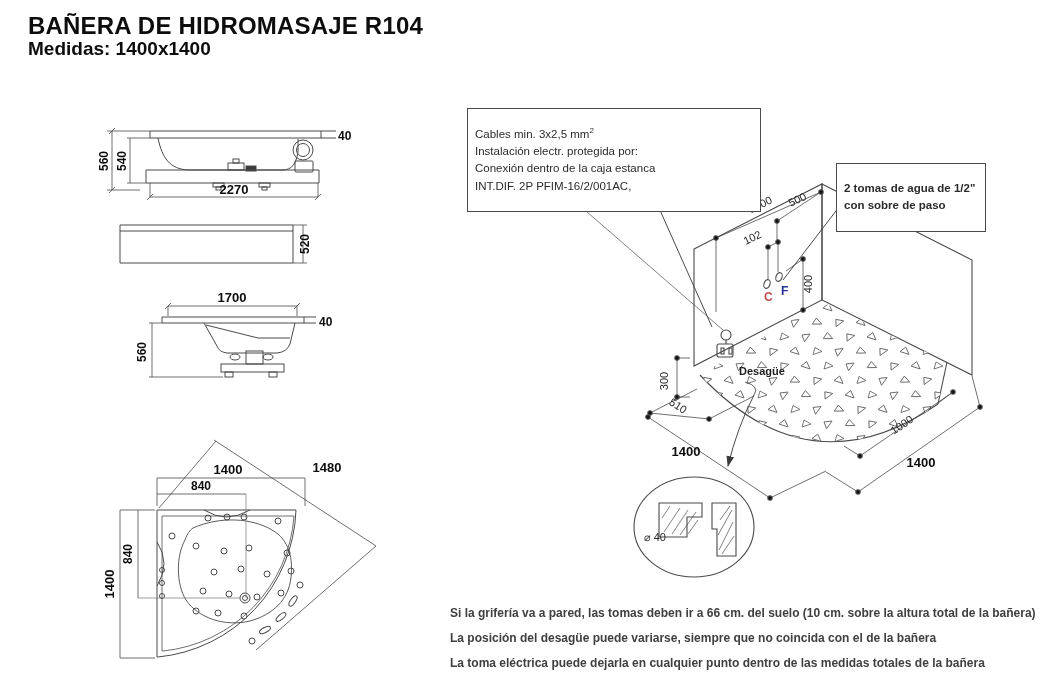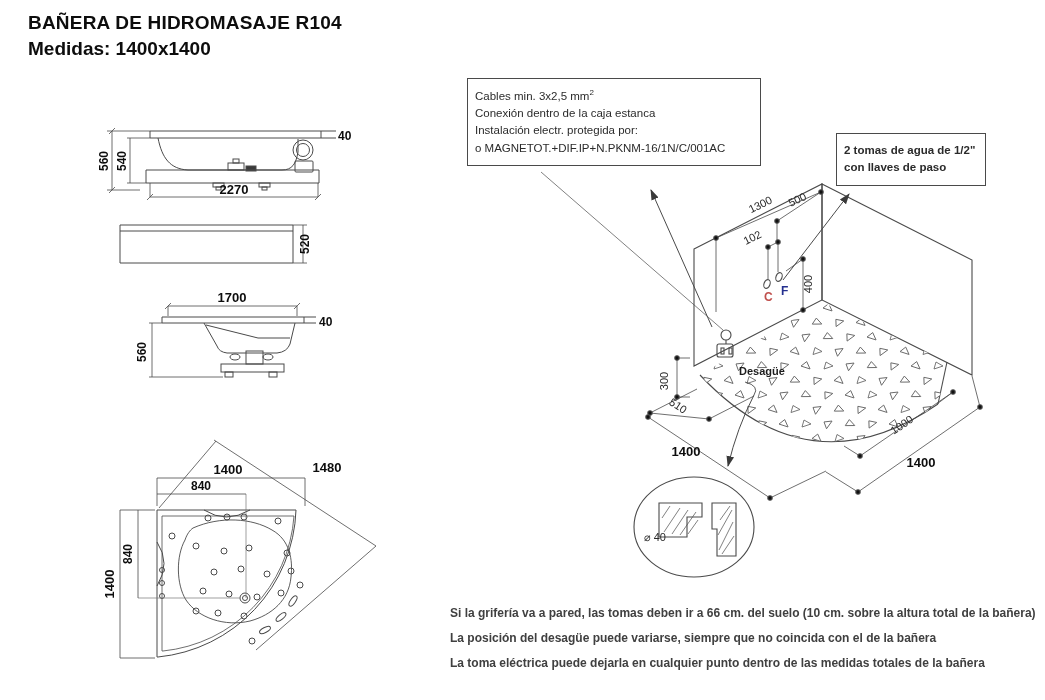--- a/index.html
+++ b/index.html
@@ -1,22 +1,22 @@
 <!DOCTYPE html>
 <html><head>
 <meta charset="utf-8">
 <style>
   html,body{margin:0;padding:0;background:#fff;}
   .page{position:relative;width:1045px;height:700px;background:#ffffff;overflow:hidden;
         font-family:"Liberation Sans",sans-serif;color:#111;}
-  .title{position:absolute;left:28px;top:12px;font-size:19px;font-weight:bold;letter-spacing:.2px;color:#0d0d0d;}
+  .title{position:absolute;left:28px;top:12px;font-size:24px;font-weight:bold;letter-spacing:.2px;color:#0d0d0d;}
   .subtitle{position:absolute;left:28px;top:38px;font-size:19px;font-weight:bold;color:#0d0d0d;}
   .note{position:absolute;font-size:12px;font-weight:bold;color:#404040;white-space:nowrap;}
   .infobox{position:absolute;border:1.4px solid #4a4a4a;background:#fff;color:#2b2b2b;
-           font-size:11.5px;line-height:1.5;padding:8px 7px;white-space:nowrap;}
+           font-size:11.5px;line-height:1.5;padding:16px 7px;white-space:nowrap;margin-top:30px;}
   .infobox sup{font-size:8px;}
   svg{position:absolute;left:0;top:0;}
   svg text{font-family:"Liberation Sans",sans-serif;}
   .dim{font-size:11px;fill:#2a2a2a;}
   .dimb{font-size:13px;font-weight:bold;fill:#0d0d0d;}
   .dimbl{font-size:12px;font-weight:bold;fill:#0d0d0d;}
   .lbl{font-size:11px;font-weight:bold;fill:#1c1c1c;}
 </style>
 </head>
 <body>
@@ -416,27 +416,27 @@
     <text class="dimb" x="686" y="456" text-anchor="middle">1400</text>
     <text class="dimb" x="921" y="467" text-anchor="middle">1400</text>
     <text class="lbl" x="762" y="375" text-anchor="middle">Desagüe</text>
     <text x="764" y="301" font-size="12" font-weight="bold" fill="#c0504d">C</text>
     <text x="781" y="295" font-size="12" font-weight="bold" fill="#24308f">F</text>
     <text class="dim" x="644" y="541">⌀ 40</text>
   </svg>
 
   <div class="infobox" style="left:467px;top:78px;width:278px;">
     <div><span>Cables min. 3x2,5 mm</span><sup>2</sup></div>
+    <div>Instalación electr. protegida por:</div>
     <div>Conexión dentro de la caja estanca</div>
-    <div>Instalación electr. protegida por:</div>
-    <div>o MAGNETOT.+DIF.IP+N.PKNM-16/1N/C/001AC</div>
+    <div>INT.DIF. 2P PFIM-16/2/001AC,</div>
   </div>
 
   <div class="infobox" style="left:836px;top:133px;width:134px;font-weight:bold;">
     <div>2 tomas de agua de 1/2"</div>
-    <div>con llaves de paso</div>
+    <div>con sobre de paso</div>
   </div>
 
   <div class="note" style="left:450px;top:606px;">Si la grifería va a pared, las tomas deben ir a 66 cm. del suelo (10 cm. sobre la altura total de la bañera)</div>
   <div class="note" style="left:450px;top:656px;">La toma eléctrica puede dejarla en cualquier punto dentro de las medidas totales de la bañera</div>
   <div class="note" style="left:450px;top:631px;">La posición del desagüe puede variarse, siempre que no coincida con el de la bañera</div>
 
 </div>
 
 </body></html>

